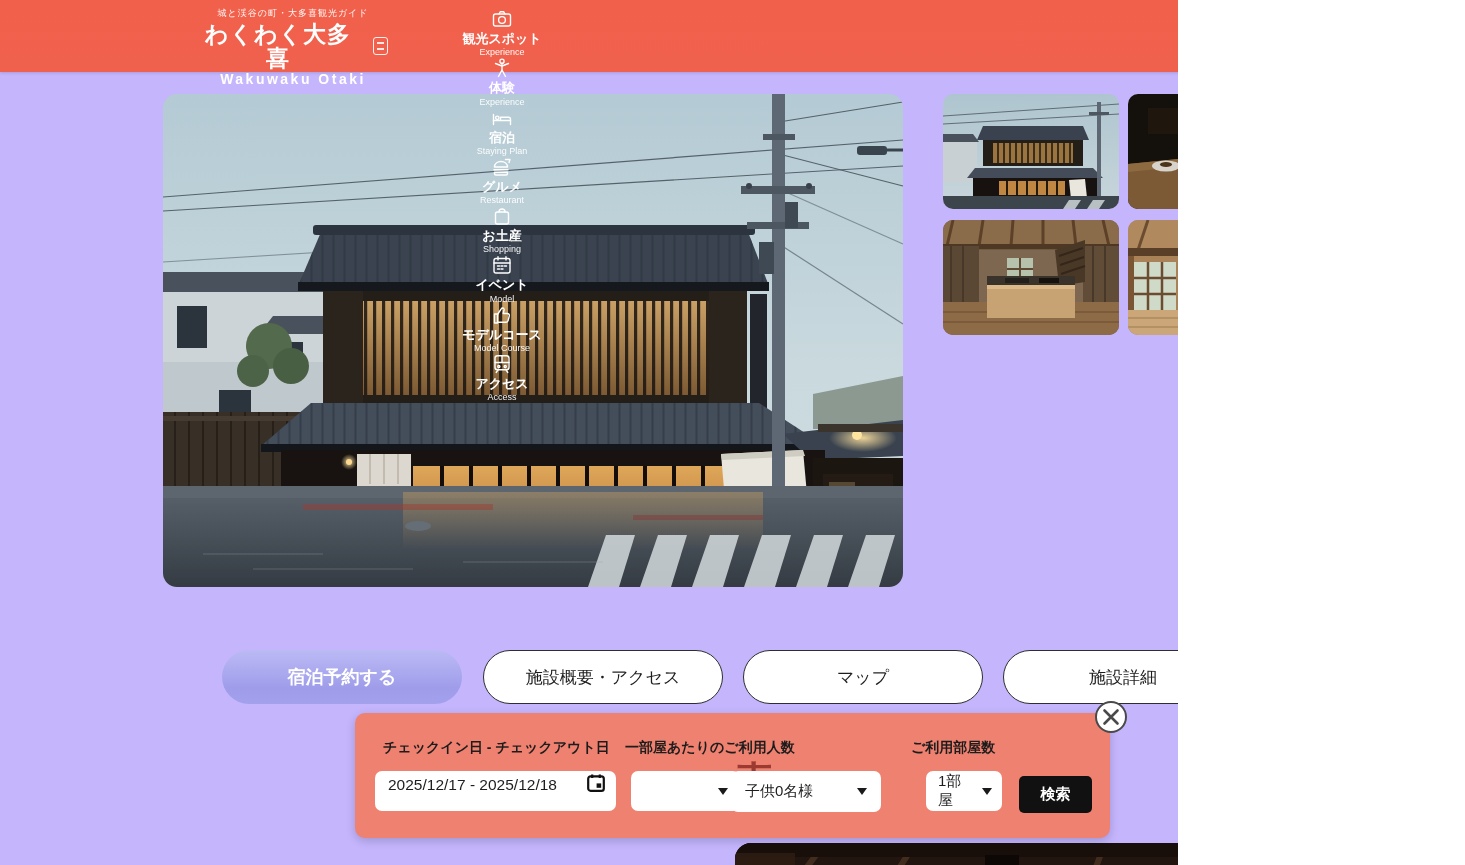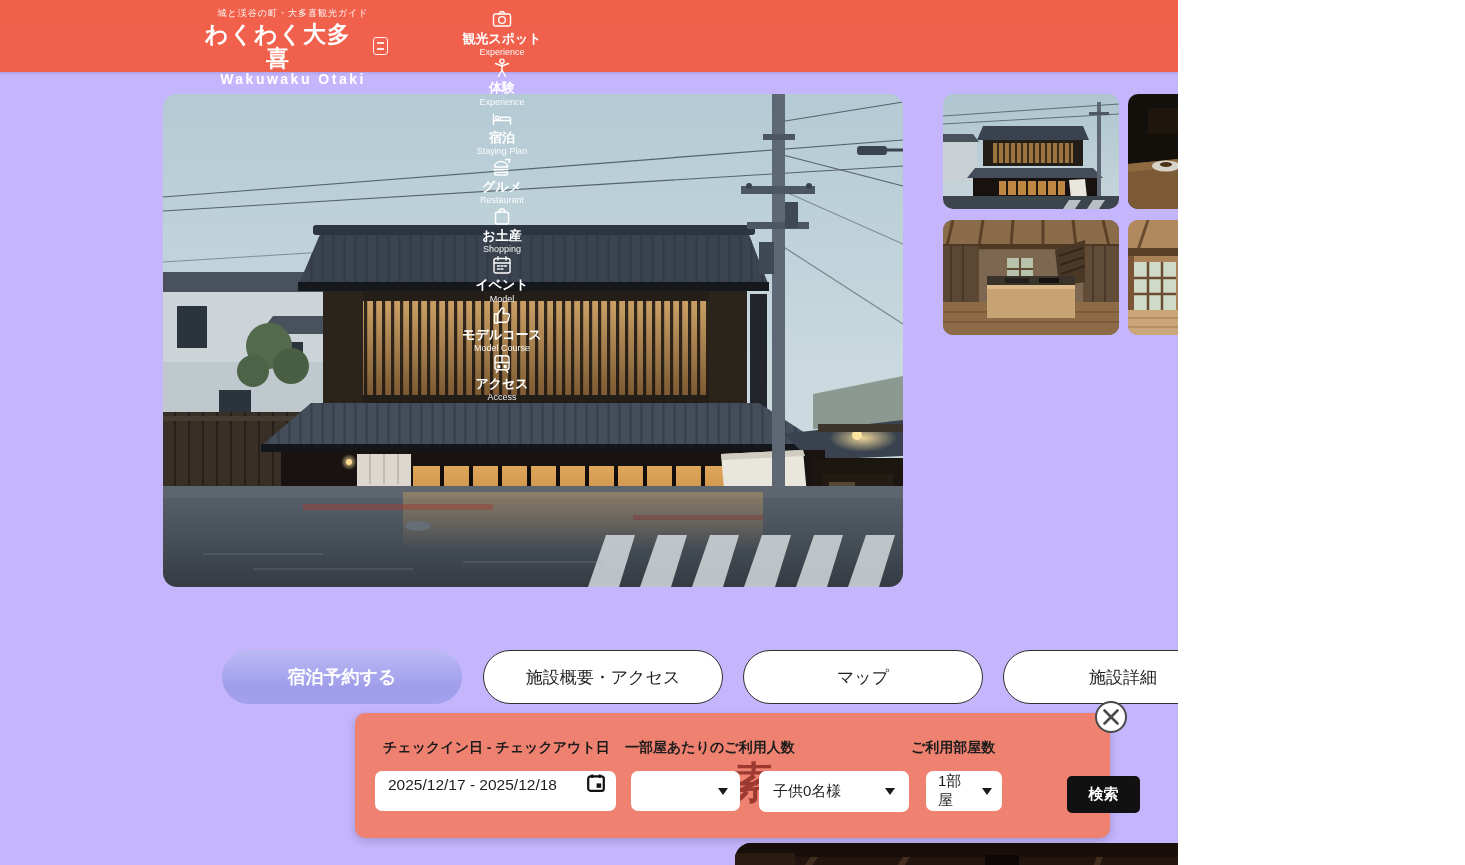--- a/index.html
+++ b/index.html
@@ -45,27 +45,27 @@
   .form { position:absolute; left:355px; top:713px; width:755px; height:125px;
     background:#ee8170; border-radius:10px; box-shadow:0 3px 10px rgba(0,0,0,.18); z-index:5; }
   .obscured-heading { position:absolute; left:378px; top:42px; font-size:42px; font-weight:bold;
     color:#9c3a31; z-index:1; }
   .form-label { position:absolute; top:26px; font-size:14px; font-weight:bold; color:#1c1c1c; z-index:2; }
   .lbl-date { left:28px; } .lbl-guests { left:270px; } .lbl-rooms { left:556px; }
   .field { position:absolute; top:58px; background:#fff; border-radius:7px; z-index:2;
     display:flex; align-items:center; font-size:15.5px; color:#1e1e1e; cursor:pointer; }
   .date-field { left:20px; width:241px; height:40px; padding:0 10px 12px 13px; justify-content:space-between; }
   .sel-a { left:276px; width:109px; height:40px; padding:0 12px; justify-content:flex-end; }
-  .sel-b { left:404px; width:150px; height:41px; padding:16px 14px; justify-content:space-between; font-size:15px; }
+  .sel-b { left:376px; width:150px; height:41px; padding:16px 14px; justify-content:space-between; font-size:15px; }
   .sel-c { left:571px; width:76px; height:40px; padding:0 10px 0 12px; justify-content:space-between; font-size:15px; }
   .caret { width:0; height:0; border-left:5.5px solid transparent; border-right:5.5px solid transparent;
     border-top:7px solid #1a1a1a; margin-left:6px; }
   .search-btn { position:absolute; left:664px; top:63px; width:73px; height:37px; background:#111;
     color:#fff; font-size:15px; font-weight:bold; border:none; border-radius:5px;
-    display:flex; align-items:center; justify-content:center; cursor:pointer; z-index:2;margin-left:48px; }
+    display:flex; align-items:center; justify-content:center; cursor:pointer; z-index:2; }
   .close-btn { position:absolute; left:1094px; top:700px; width:34px; height:34px; cursor:pointer; z-index:8; }
 
   
   .footer-photo { position:absolute; left:735px; top:843px; width:550px; height:22px;
     border-radius:16px 16px 0 0; overflow:hidden; }
 
   
   .chat-tab { position:absolute; left:1441px; top:778px; width:24px; height:87px;
     background:#141414; border-radius:5px 0 0 0; display:flex; align-items:flex-start;
     justify-content:center; padding-top:7px; cursor:pointer; z-index:30; }

